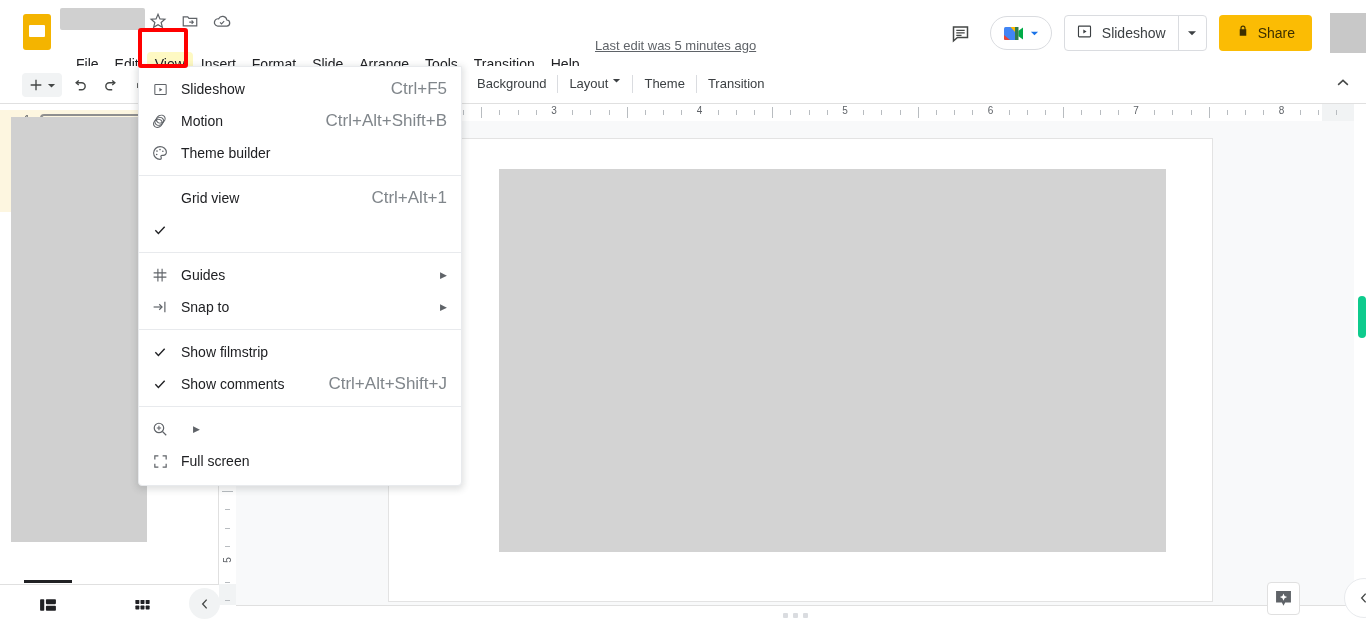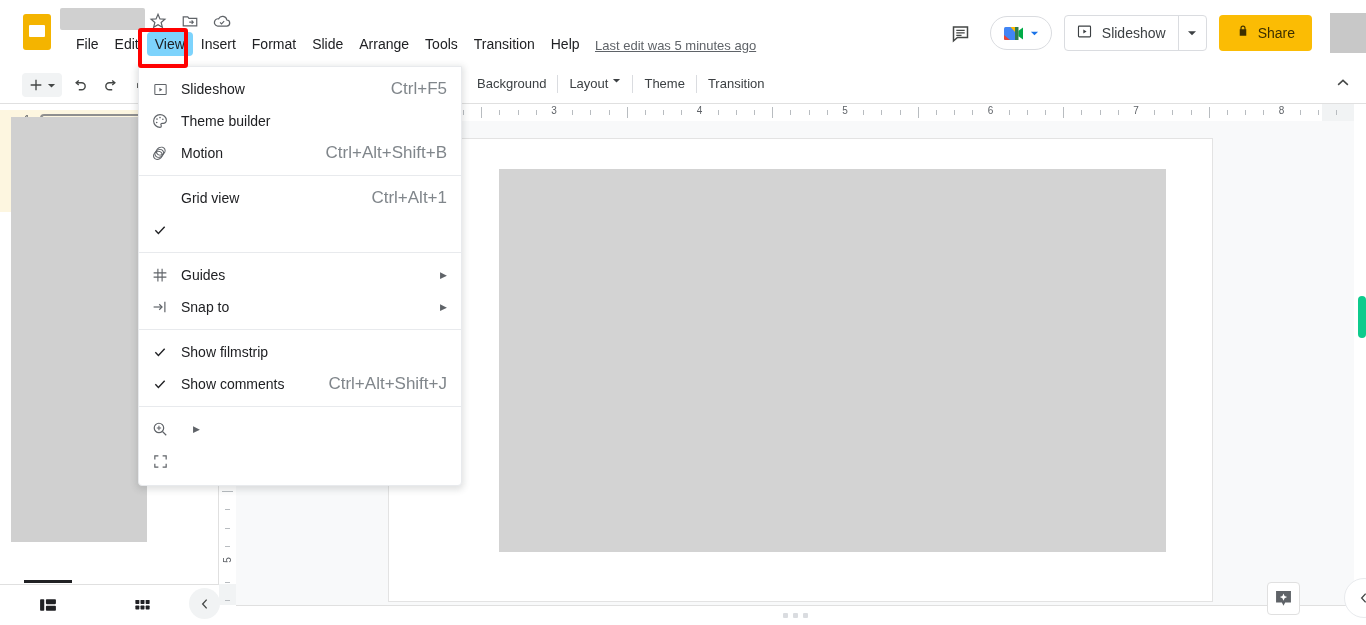--- a/index.html
+++ b/index.html
@@ -28,26 +28,26 @@
     background:#fff; border-radius:1px;
   }
   .title-redacted {
     position:absolute; left:60px; top:8px; width:85px; height:22px;
     background:#d0d0d0; border-radius:2px;
   }
   .hdr-icons { position:absolute; left:148px; top:11px; display:flex; gap:12px; align-items:center; }
   .hdr-ic { width:20px; height:20px; color:#5f6368; display:flex; align-items:center; justify-content:center; cursor:pointer;}
   .hdr-ic svg { display:block; }
 
-  .menubar { position:absolute; left:68px; top:32px; display:flex; align-items:center; height:24px; }
+  .menubar { position:absolute; left:68px; top:52px; display:flex; align-items:center; height:24px; }
   .menu-item {
     font-size:14px; color:#202124; padding:3px 8px; border-radius:4px;
     cursor:pointer; line-height:18px; white-space:nowrap;
   }
-  .menu-item.active { background:#7dd3fc; }
+  .menu-item.active { background:#fef9c3; }
   .menu-redbox {
     position:absolute; left:138px; top:28px; width:50px; height:40px;
     border:4px solid #ff0000; border-radius:3px; pointer-events:none; z-index:60;
   }
   .lastedit {
     position:absolute; left:595px; top:38px; font-size:13px; color:#5f6368;
     text-decoration:underline; cursor:pointer; white-space:nowrap;
   }
 
   .hdr-right { position:absolute; right:0; top:10px; height:46px; display:flex; align-items:center; gap:12px; }
@@ -516,40 +516,40 @@
             <rect x="4" y="5" width="16" height="14" rx="1"></rect>
             <path d="M10.4 9.6l4.2 2.6-4.2 2.6z" fill="currentColor" stroke="none"></path>
           </svg>
         </div>
         <div class="dd-label">Slideshow</div>
         <div class="dd-accel">Ctrl+F5</div>
       </div>
       <div class="dd-item">
         <div class="dd-ic">
           <svg width="18" height="18" viewBox="0 0 24 24" fill="none" stroke="currentColor" stroke-width="1.5">
+            <ellipse cx="13" cy="9.5" rx="6" ry="5" transform="rotate(-28 13 9.5)"></ellipse>
+            <ellipse cx="11" cy="12.5" rx="6" ry="5" transform="rotate(-28 11 12.5)"></ellipse>
+            <ellipse cx="9.2" cy="15.2" rx="6" ry="5" transform="rotate(-28 9.2 15.2)"></ellipse>
+          </svg>
+        </div>
+        <div class="dd-label">Motion</div>
+        <div class="dd-accel">Ctrl+Alt+Shift+B</div>
+      </div>
+      <div class="dd-item">
+        <div class="dd-ic">
+          <svg width="18" height="18" viewBox="0 0 24 24" fill="none" stroke="currentColor" stroke-width="1.5">
             <path d="M12 3.5a8.5 8.5 0 0 0 0 17c1.2 0 1.8-.8 1.8-1.7 0-.9-.7-1.4-.7-2.2 0-.8.6-1.4 1.5-1.4h1.7A4.2 4.2 0 0 0 20.5 11c0-4.2-3.8-7.5-8.5-7.5z"></path>
             <circle cx="8" cy="9.4" r="1.1" fill="currentColor" stroke="none"></circle>
             <circle cx="12" cy="7.4" r="1.1" fill="currentColor" stroke="none"></circle>
             <circle cx="15.8" cy="9.7" r="1.1" fill="currentColor" stroke="none"></circle>
             <circle cx="7.6" cy="14" r="1.1" fill="currentColor" stroke="none"></circle>
           </svg>
         </div>
         <div class="dd-label">Theme builder</div>
       </div>
-      <div class="dd-item">
-        <div class="dd-ic">
-          <svg width="18" height="18" viewBox="0 0 24 24" fill="none" stroke="currentColor" stroke-width="1.5">
-            <ellipse cx="13" cy="9.5" rx="6" ry="5" transform="rotate(-28 13 9.5)"></ellipse>
-            <ellipse cx="11" cy="12.5" rx="6" ry="5" transform="rotate(-28 11 12.5)"></ellipse>
-            <ellipse cx="9.2" cy="15.2" rx="6" ry="5" transform="rotate(-28 9.2 15.2)"></ellipse>
-          </svg>
-        </div>
-        <div class="dd-label">Motion</div>
-        <div class="dd-accel">Ctrl+Alt+Shift+B</div>
-      </div>
       <div class="dd-sep"></div>
       <div class="dd-item">
         <div class="dd-ic"></div>
         <div class="dd-label">Grid view</div>
         <div class="dd-accel">Ctrl+Alt+1</div>
       </div>
       <div class="dd-item">
         <div class="dd-check">
           <svg width="16" height="16" viewBox="0 0 24 24" fill="none" stroke="currentColor" stroke-width="2.1">
             <path d="M5 12.5l4.6 4.6L19 7.2"></path>
@@ -605,16 +605,17 @@
           </svg>
         </div>
         <div class="dd-arrow">▶</div>
       </div>
       <div class="dd-item">
         <div class="dd-ic">
           <svg width="17" height="17" viewBox="0 0 24 24" fill="none" stroke="currentColor" stroke-width="1.7">
             <path d="M4 9V4h5M20 9V4h-5M4 15v5h5M20 15v5h-5"></path>
           </svg>
         </div>
+        <div class="dd-label">Full screen</div>
       </div>
     </div>
 
 </div>
 
 </body></html>

